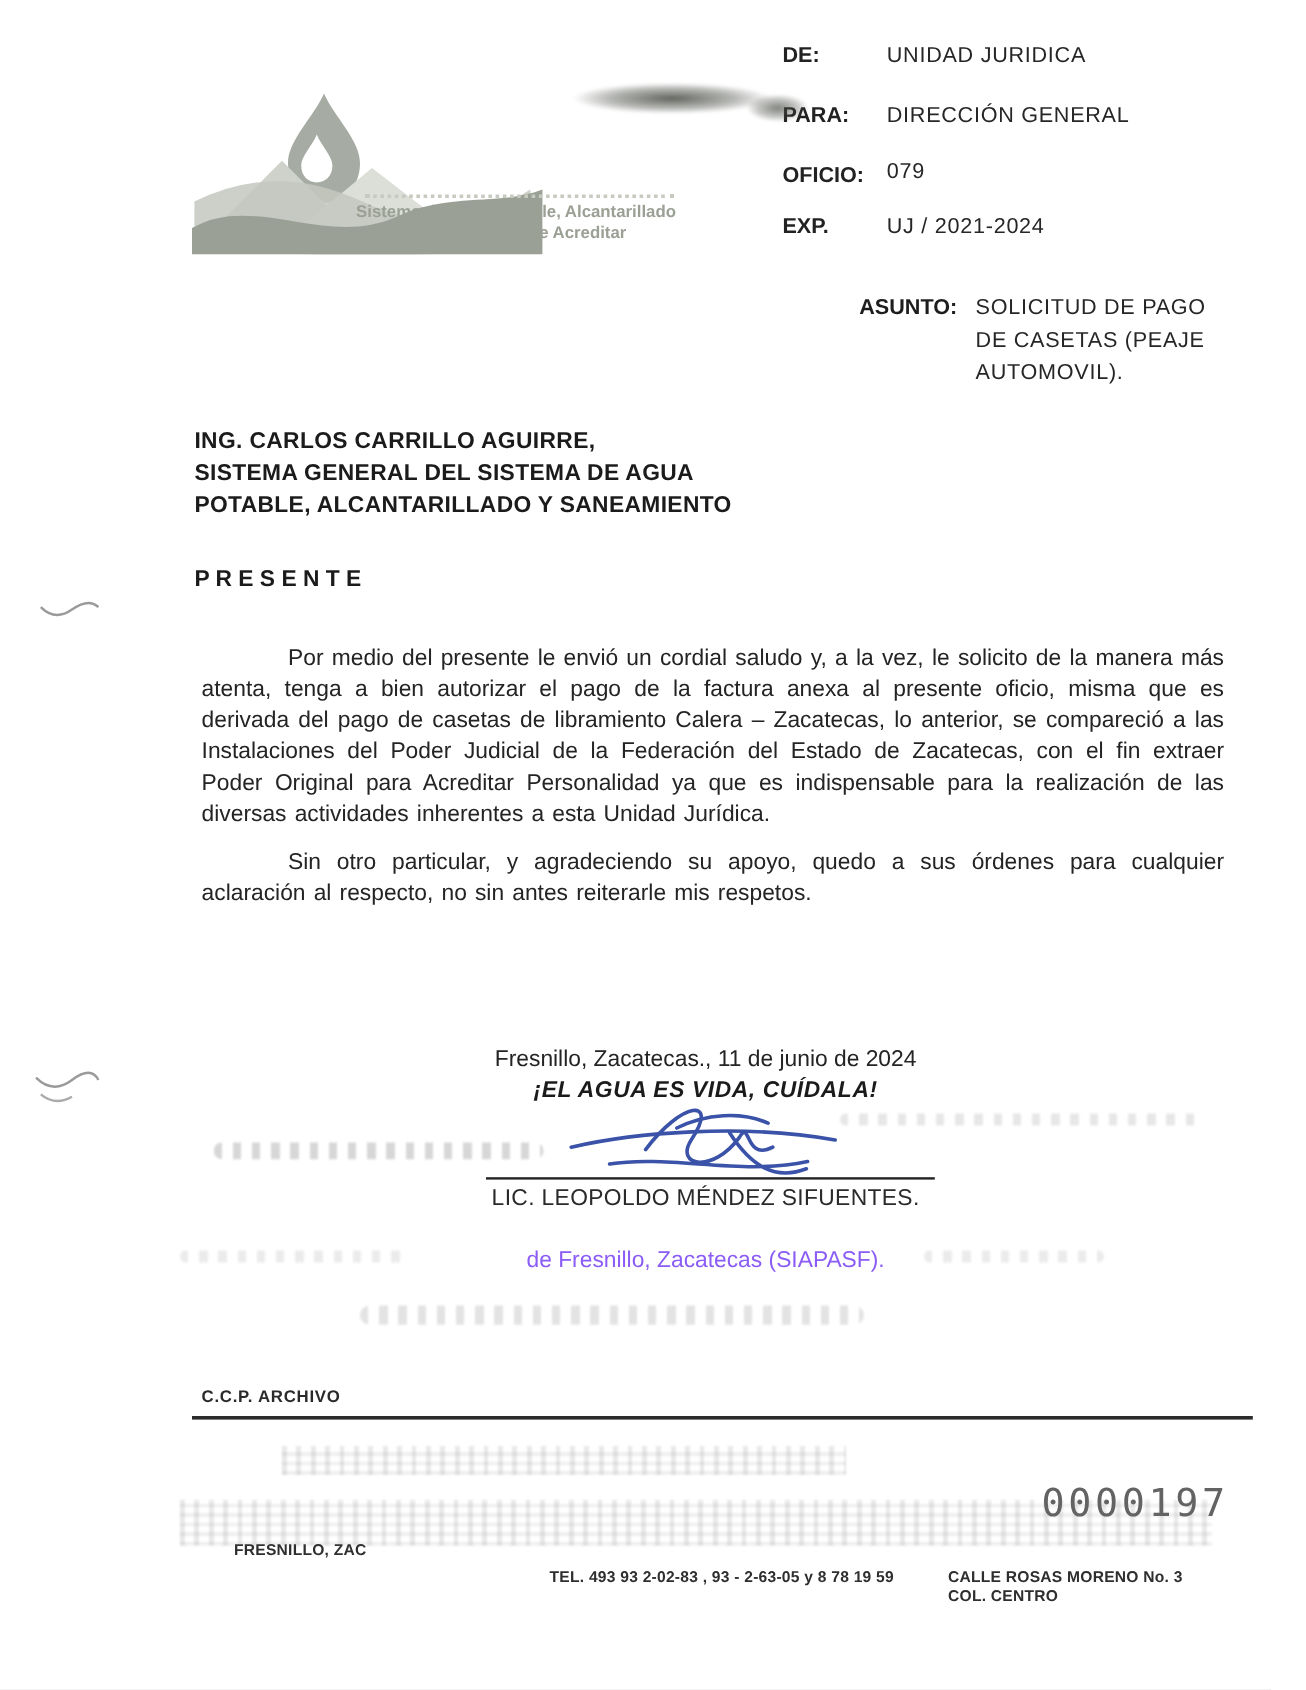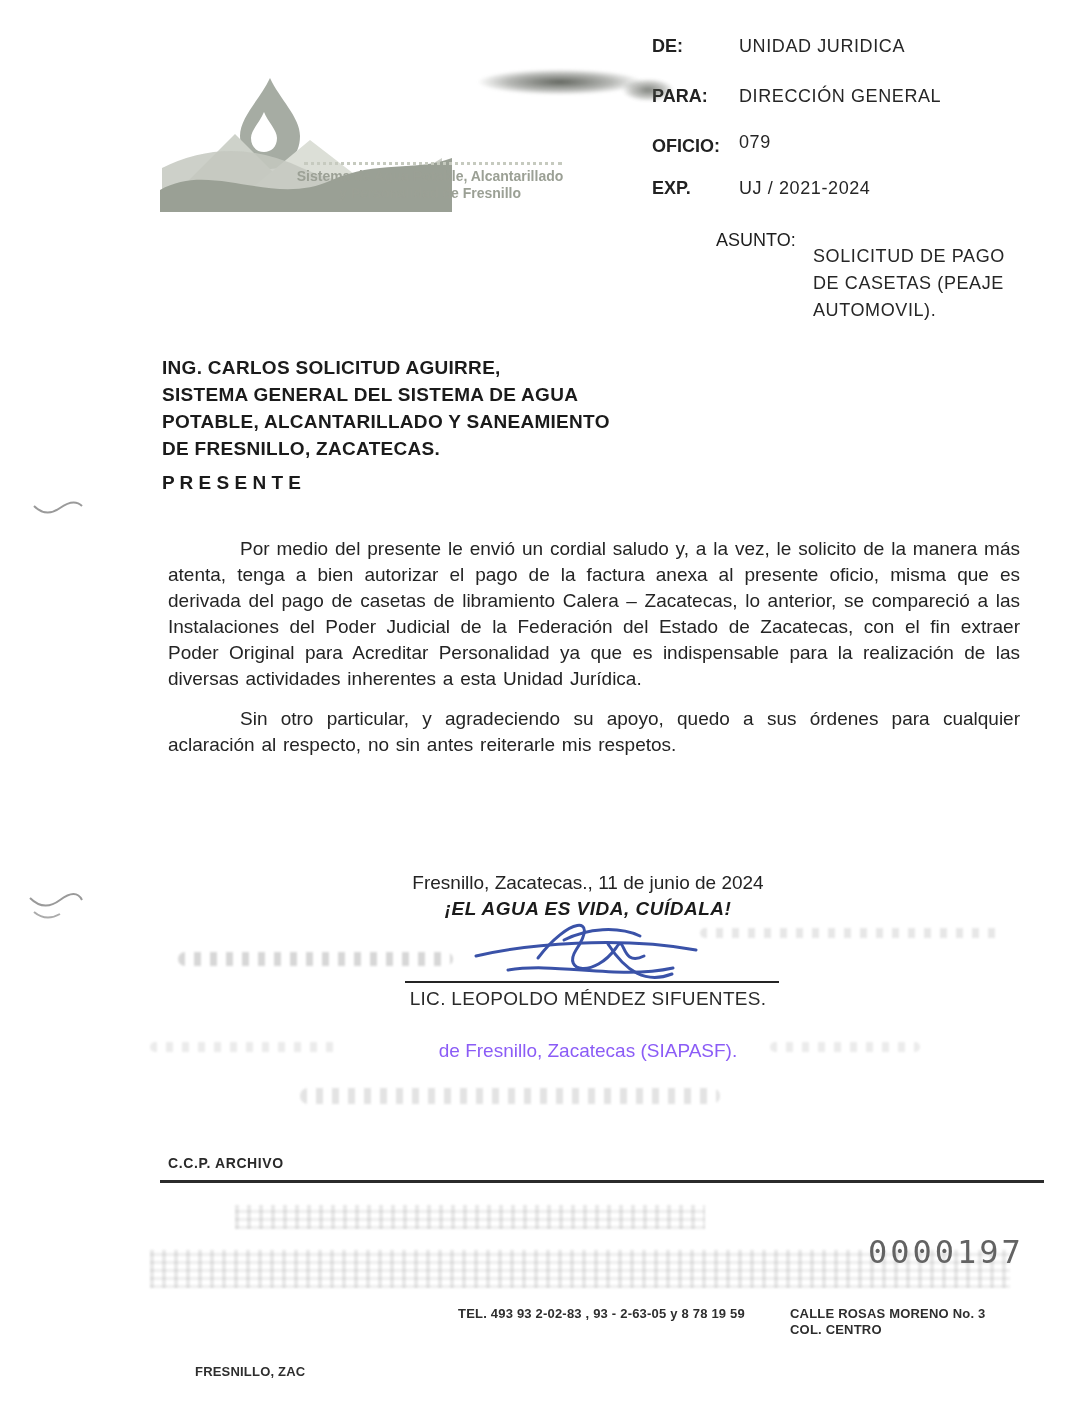--- a/index.html
+++ b/index.html
@@ -25,21 +25,21 @@
     border-top:3px dotted #c6cabf;
   }
   .logo-tag{left:280px;width:300px;text-align:center;
     font-size:14px;font-weight:600;color:#9ba095;line-height:17px;}
   .logo-tag.l1{top:168px;}
   .logo-tag.l2{top:185px;}
 
   
   .hlabel{font-size:18px;font-weight:700;color:#222;}
   .hvalue{font-size:18px;color:#262626;letter-spacing:.6px;}
-  .subject-label{left:716px;top:230px;font-size:18px;font-weight:400;color:#1d1d1d;}
+  .subject-label{left:716px;top:246px;font-size:18px;font-weight:700;color:#1d1d1d;}
   .subject-line{left:813px;font-size:18px;color:#262626;letter-spacing:.6px;}
 
   
   .rcpt{left:162px;width:560px;font-size:19px;font-weight:700;
     color:#1b1b1b;line-height:27px;letter-spacing:.3px;}
   .presente{left:162px;top:472px;font-size:19px;font-weight:700;color:#1b1b1b;}
 
   
   .para{
     left:168px;width:852px;
@@ -61,21 +61,21 @@
   .sig-name{top:988px;font-size:19px;color:#2a2a2a;letter-spacing:.3px;}
   .sig-title1{top:1014px;font-size:19px;color:#262626;}
   .sig-title2{top:1040px;font-size:19px;color:#8b5cf6;}
 
   
   .ccp{left:168px;top:1155px;font-size:14px;font-weight:600;color:#2a2a2a;letter-spacing:.6px;}
   .bottom-rule{left:160px;top:1180px;width:884px;height:0;border-top:3px solid #2b2b2b;}
   .folio{left:868px;top:1233px;font-family:"DejaVu Sans Mono", monospace;
     font-size:32px;color:#4e4e4e;letter-spacing:3px;opacity:.88;}
   .foot{font-size:13px;font-weight:700;color:#2e2e2e;letter-spacing:.2px;}
-  .foot.city{left:170px;top:1364px;padding-left:25px;}
+  .foot.city{left:170px;top:1284px;padding-left:25px;}
   .foot.tel{left:458px;top:1306px;}
   .foot.addr1{left:790px;top:1306px;}
   .foot.addr2{left:790px;top:1322px;}
 
   
   .noise{position:absolute;pointer-events:none;}
   .smudge{
     background:radial-gradient(ellipse 50% 50% at 50% 50%,
       rgba(72,76,68,.85), rgba(72,76,68,.4) 45%, rgba(72,76,68,0) 72%);
     filter:blur(1.4px);
@@ -105,43 +105,42 @@
 
       <path d="M15,122 L75,62 L135,122 Z" fill="#ced2ca"></path>
       <path d="M85,122 L150,68 L220,122 Z" fill="#dcdfd7"></path>
 
       <path d="M2,96 Q70,62 142,96 T282,86 L282,134 Q150,148 2,134 Z" fill="#c4c8bf" opacity=".85"></path>
       <path d="M0,118 C52,88 112,136 172,108 C216,88 256,100 292,86 L292,140 L0,140 Z" fill="#9aa095"></path>
     </svg>
   </div>
   <div class="abs logo-underline"></div>
   <div class="abs logo-tag l1">Sistema de Agua Potable, Alcantarillado</div>
-  <div class="abs logo-tag l2">y Personalidad de Fresnillo</div>
+  <div class="abs logo-tag l2">y Saneamiento de Acreditar</div>
 
   <div class="abs hlabel" style="left:652px;top:36px;">DE:</div>
   <div class="abs hvalue" style="left:739px;top:36px;">UNIDAD JURIDICA</div>
 
   <div class="abs hlabel" style="left:652px;top:86px;">PARA:</div>
   <div class="abs hvalue" style="left:739px;top:86px;">DIRECCIÓN GENERAL</div>
 
   <div class="abs hlabel" style="left:652px;top:136px;">OFICIO:</div>
   <div class="abs hvalue" style="left:739px;top:132px;">079</div>
 
   <div class="abs hlabel" style="left:652px;top:178px;">EXP.</div>
   <div class="abs hvalue" style="left:739px;top:178px;">UJ / 2021-2024</div>
 
   <div class="abs subject-label">ASUNTO:</div>
   <div class="abs subject-line" style="top:246px;">SOLICITUD DE PAGO</div>
   <div class="abs subject-line" style="top:273px;">DE CASETAS (PEAJE</div>
   <div class="abs subject-line" style="top:300px;">AUTOMOVIL).</div>
 
-  <div class="abs rcpt" style="top:354px;">ING. CARLOS SOLICITUD AGUIRRE,</div>
+  <div class="abs rcpt" style="top:354px;">ING. CARLOS CARRILLO AGUIRRE,</div>
   <div class="abs rcpt" style="top:381px;">SISTEMA GENERAL DEL SISTEMA DE AGUA</div>
   <div class="abs rcpt" style="top:408px;">POTABLE, ALCANTARILLADO Y SANEAMIENTO</div>
-  <div class="abs rcpt" style="top:435px;">DE FRESNILLO, ZACATECAS.</div>
   <div class="abs presente">P R E S E N T E</div>
 
   <div class="abs para p1">Por medio del presente le envió un cordial saludo y, a la vez, le solicito de la manera más atenta, tenga a bien autorizar el pago de la factura anexa al presente oficio, misma que es derivada del pago de casetas de libramiento Calera – Zacatecas, lo anterior, se compareció a las Instalaciones del Poder Judicial de la Federación del Estado de Zacatecas, con el fin extraer Poder Original para Acreditar Personalidad ya que es indispensable para la realización de las diversas actividades inherentes a esta Unidad Jurídica.</div>
   <div class="abs para p2">Sin otro particular, y agradeciendo su apoyo, quedo a sus órdenes para cualquier aclaración al respecto, no sin antes reiterarle mis respetos.</div>
 
   <div class="abs center-block place-date">Fresnillo, Zacatecas., 11 de junio de 2024</div>
   <div class="abs center-block motto">¡EL AGUA ES VIDA, CUÍDALA!</div>
 
   <div class="abs" style="left:468px;top:910px;width:240px;height:84px;">
     <svg width="240" height="84" viewBox="0 0 240 84">

